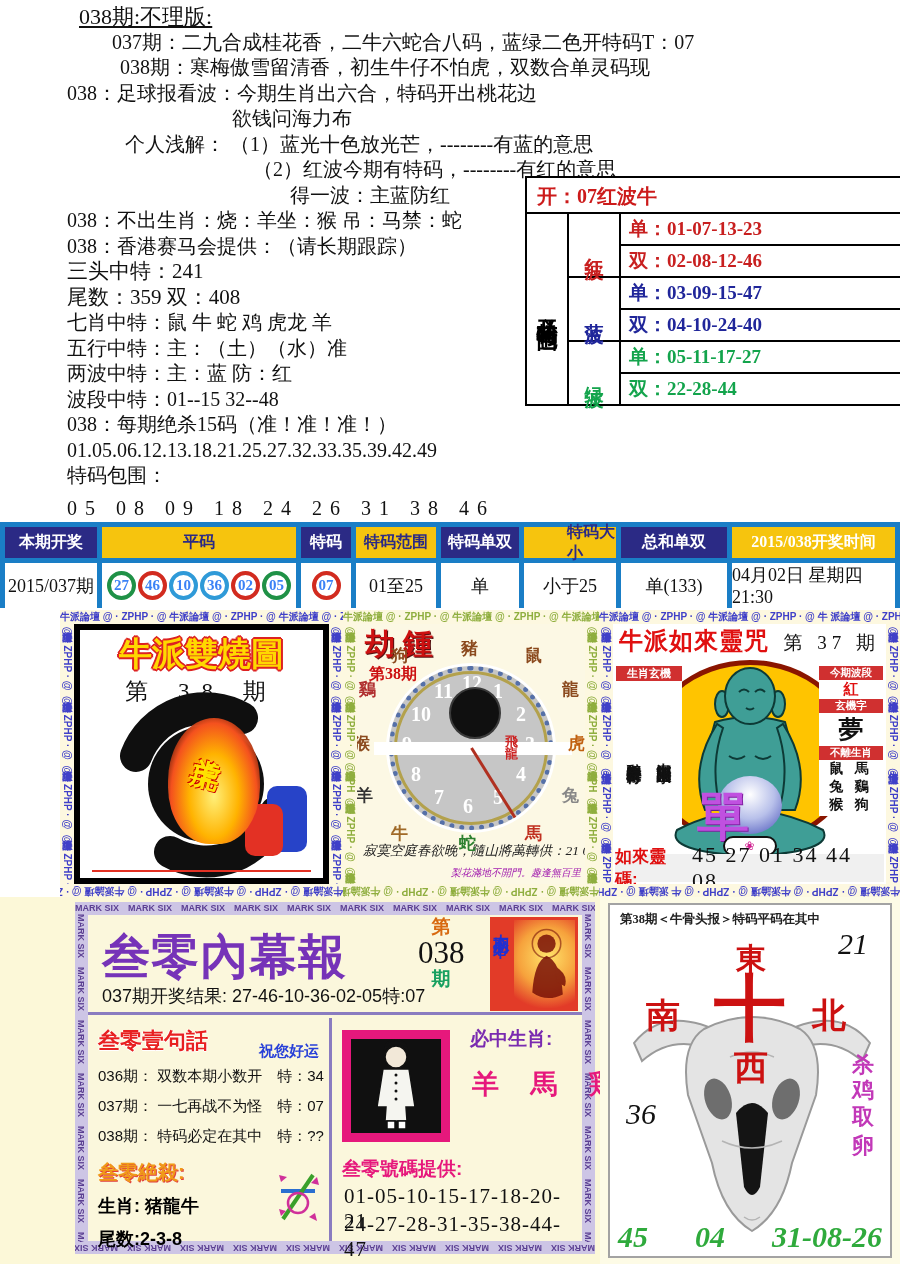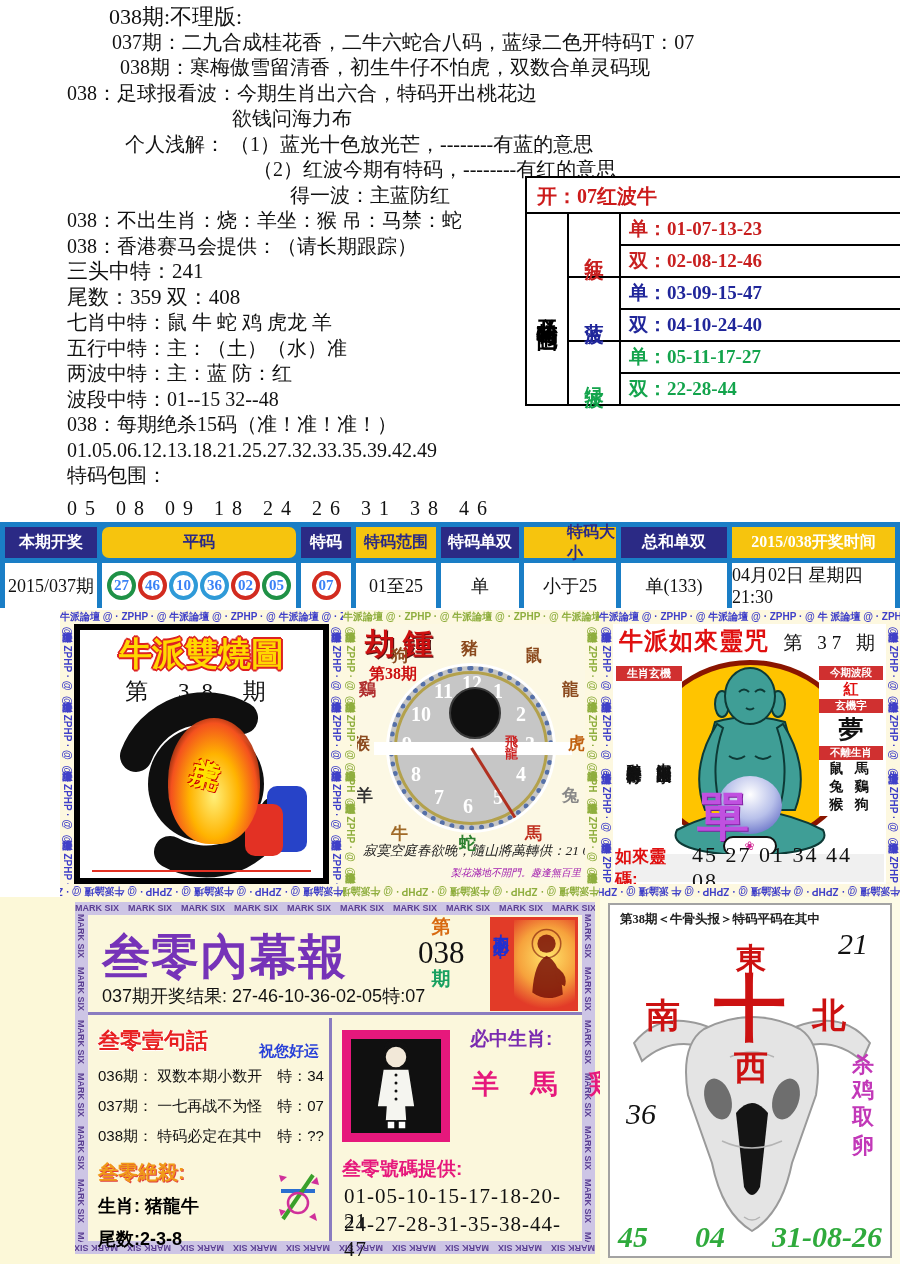--- a/index.html
+++ b/index.html
@@ -2,21 +2,21 @@
 <html><head>
 <meta charset="utf-8">
 <style>
   * { margin:0; padding:0; box-sizing:border-box; }
   body { background:#ffffff; font-family:"Liberation Serif", serif; }
   .page { position:relative; width:900px; height:1264px; background:#fff; overflow:hidden; }
 
   
   .toptext { position:absolute; left:0; top:4px; width:900px; font-size:20px; color:#111; }
   .toptext div { line-height:25.5px; white-space:nowrap; }
-  .i1 { padding-left:109px; font-size:22px; }
+  .i1 { padding-left:79px; font-size:22px;text-decoration:underline; }
   .i2 { padding-left:112px; } .i3 { padding-left:120px; }
   .i4 { padding-left:67px; }  .i5 { padding-left:232px; }
   .i6 { padding-left:125px; } .i7 { padding-left:253px; }
   .i8 { padding-left:290px; }
   .i9,.i10,.i11,.i12,.i13,.i14,.i15,.i16,.i17,.i18,.i19 { padding-left:67px; }
   .i11,.i12 { font-size:21px; }
   .i20 { padding-left:67px; letter-spacing:8px; margin-top:7px; }
 
   
   .wavebox { position:absolute; left:525px; top:176px; width:432px; height:230px; border:2px solid #000; background:#fff; }
@@ -225,21 +225,21 @@
             <div class="wb-val first" style="color: rgb(19, 164, 76);">单：05-11-17-27</div>
             <div class="wb-val" style="color: rgb(19, 164, 76);">双：22-28-44</div>
           </div>
         </div>
       </div>
     </div>
   </div>
 
   <div class="rtable">
     <div class="rt-h" style="background: rgb(43, 42, 133); color: rgb(255, 255, 255);">本期开奖</div>
-    <div class="rt-h" style="background: rgb(246, 196, 14); color: rgb(43, 42, 133); border-radius: 7px;">平码</div>
+    <div class="rt-h" style="background: rgb(246, 196, 14); color: rgb(43, 42, 133);">平码</div>
     <div class="rt-h" style="background: rgb(43, 42, 133); color: rgb(255, 255, 255);">特码</div>
     <div class="rt-h" style="background: rgb(246, 196, 14); color: rgb(43, 42, 133);">特码范围</div>
     <div class="rt-h" style="background: rgb(43, 42, 133); color: rgb(255, 255, 255);">特码单双</div>
     <div class="rt-h" style="background: rgb(246, 196, 14); color: rgb(43, 42, 133); padding-left: 43px;">特码大小</div>
     <div class="rt-h" style="background: rgb(43, 42, 133); color: rgb(255, 255, 255);">总和单双</div>
     <div class="rt-h" style="background: rgb(246, 196, 14); color: rgb(255, 255, 255);">2015/038开奖时间</div>
 
     <div class="rt-c">2015/037期</div>
     <div class="rt-c">
       <span class="ball" style="border-color: rgb(31, 145, 70);">27</span>

